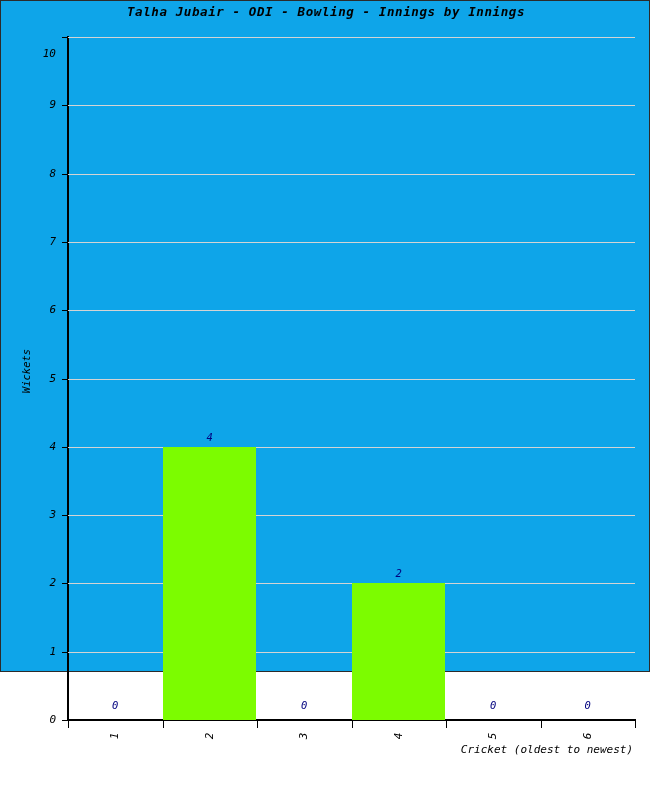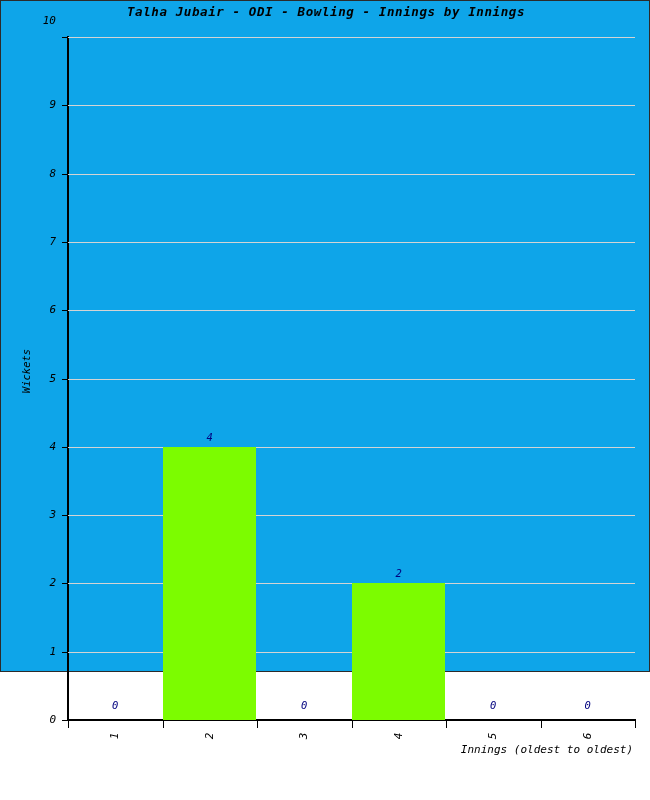--- a/index.html
+++ b/index.html
@@ -177,21 +177,21 @@
       <div class="gridline" style="top: 341.5px;"></div>
       <div class="gridline" style="top: 273.2px;"></div>
       <div class="gridline" style="top: 204.9px;"></div>
       <div class="gridline" style="top: 136.6px;"></div>
       <div class="gridline" style="top: 68.3px;"></div>
       <div class="gridline" style="top: 0px;"></div>
     </div>
 
   <div id="y-axis-title">Wickets</div>
 
-  <div id="x-axis-title">Innings (oldest to oldest)</div>
+  <div id="x-axis-title">Cricket (oldest to newest)</div>
 
 
 <div class="y-tick-mark" style="top: 719px;"></div>
     <div class="y-tick-label" style="top: 713px;">0</div>
     <div class="y-tick-mark" style="top: 650.7px;"></div>
     <div class="y-tick-label" style="top: 644.7px;">1</div>
     <div class="y-tick-mark" style="top: 582.4px;"></div>
     <div class="y-tick-label" style="top: 576.4px;">2</div>
     <div class="y-tick-mark" style="top: 514.1px;"></div>
     <div class="y-tick-label" style="top: 508.1px;">3</div>
@@ -201,21 +201,21 @@
     <div class="y-tick-label" style="top: 371.5px;">5</div>
     <div class="y-tick-mark" style="top: 309.2px;"></div>
     <div class="y-tick-label" style="top: 303.2px;">6</div>
     <div class="y-tick-mark" style="top: 240.9px;"></div>
     <div class="y-tick-label" style="top: 234.9px;">7</div>
     <div class="y-tick-mark" style="top: 172.6px;"></div>
     <div class="y-tick-label" style="top: 166.6px;">8</div>
     <div class="y-tick-mark" style="top: 104.3px;"></div>
     <div class="y-tick-label" style="top: 98.3px;">9</div>
     <div class="y-tick-mark" style="top: 36px;"></div>
-    <div class="y-tick-label" style="top: 14px;">10</div>
+    <div class="y-tick-label" style="top: 47px;">10</div>
     <div class="x-tick-mark" style="left: 67px;"></div>
     <div class="x-tick-mark" style="left: 162px;"></div>
     <div class="x-tick-mark" style="left: 256px;"></div>
     <div class="x-tick-mark" style="left: 351px;"></div>
     <div class="x-tick-mark" style="left: 445px;"></div>
     <div class="x-tick-mark" style="left: 540px;"></div>
     <div class="x-tick-mark" style="left: 634px;"></div>
     <div class="bar-value-label" style="left: 84.25px; top: 699px; width: 60px; color: rgb(0, 0, 127);">0</div>
     <div class="x-tick-label" style="left: 107.25px;">1</div>
     <div class="bar" style="left: 162px; top: 446px; width: 93px; height: 273px; background: rgb(124, 252, 0);"></div>

